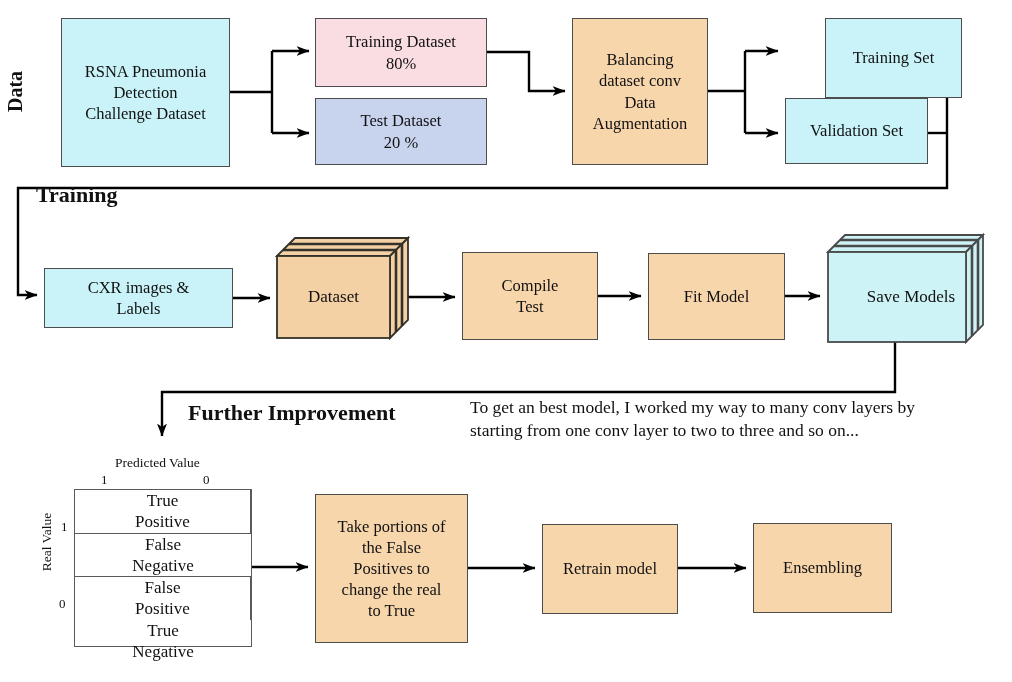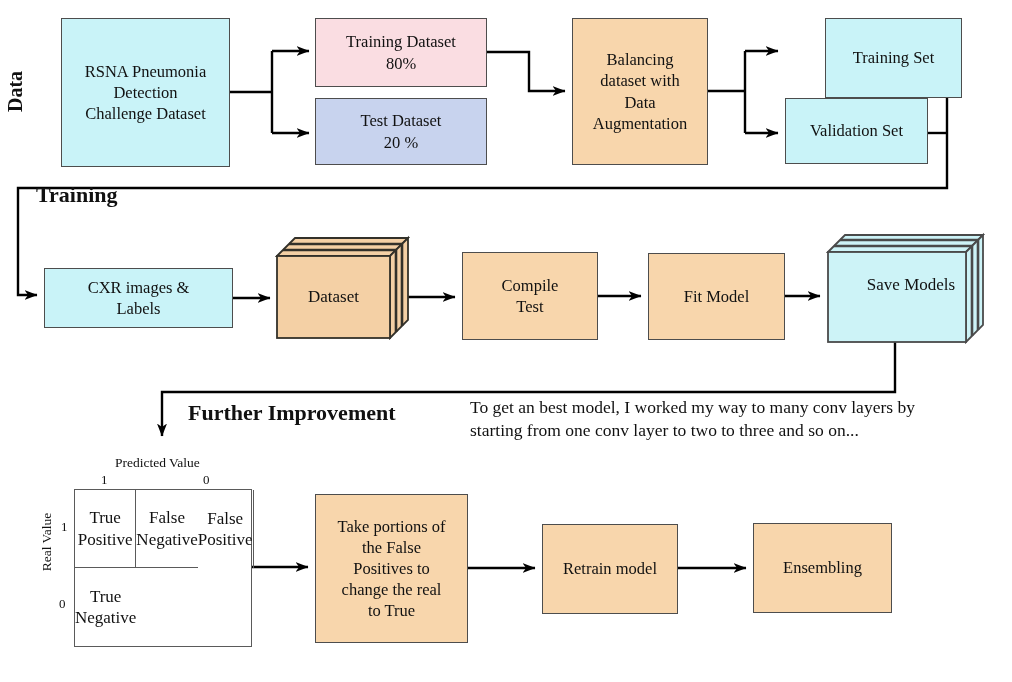--- a/index.html
+++ b/index.html
@@ -22,21 +22,21 @@
     text-align:center;font-size:17px;background:transparent;border:none;
   }
   .section-title{position:absolute;font-weight:bold;font-size:22px;white-space:nowrap;}
   .rot{transform:rotate(-90deg);transform-origin:center center;}
   .note{
     position:absolute;left:470px;top:396px;width:460px;font-size:17.5px;line-height:1.3;
   }
   
   .cm{position:absolute;left:74px;top:489px;width:178px;height:158px;
       border:1.6px solid #5a5a5a;box-sizing:border-box;display:grid;
-      grid-template-columns:1fr 1fr 1fr;grid-template-rows:1fr 1fr;background:#fff;}
+      grid-template-columns:1fr;grid-template-rows:1fr 1fr;background:#fff;}
   .cm-cell{display:flex;align-items:center;justify-content:center;text-align:center;
       font-size:17px;line-height:1.25;white-space:pre-line;box-sizing:border-box;}
   .cm-cell.c0{border-right:1.6px solid #5a5a5a;}
   .cm-cell.r0{border-bottom:1.6px solid #5a5a5a;}
   .cm-lab{position:absolute;font-size:13.5px;white-space:nowrap;}
 </style>
 </head>
 <body>
 
 <div class="canvas">
@@ -105,33 +105,33 @@
   <div class="note">To get an best model, I worked my way to many conv layers by starting from one conv layer to two to three and so on...</div>
 
   <div class="node cyan" style="left:61px;top:18px;width:169px;height:149px;">RSNA Pneumonia
 Detection
 Challenge Dataset</div>
   <div class="node pink" style="left:315px;top:18px;width:172px;height:69px;">Training Dataset
 80%</div>
   <div class="node lav" style="left:315px;top:98px;width:172px;height:67px;">Test Dataset
 20 %</div>
   <div class="node orange" style="left:572px;top:18px;width:136px;height:147px;">Balancing
-dataset with
+dataset conv
 Data
 Augmentation</div>
   <div class="node cyan" style="left:825px;top:18px;width:137px;height:80px;">Training Set</div>
   <div class="node cyan" style="left:785px;top:98px;width:143px;height:66px;">Validation Set</div>
 
   <div class="node cyan" style="left:44px;top:268px;width:189px;height:60px;">CXR images &amp;
 Labels</div>
   <div class="stack-label" style="left:277px;top:256px;width:113px;height:82px;">Dataset</div>
   <div class="node orange" style="left:462px;top:252px;width:136px;height:88px;">Compile
 Test</div>
   <div class="node orange" style="left:648px;top:253px;width:137px;height:87px;">Fit Model</div>
-  <div class="stack-label" style="left:828px;top:240px;width:166px;height:90px;">Save Models</div>
+  <div class="stack-label" style="left:828px;top:252px;width:166px;height:90px;">Save Models</div>
 
   <div class="cm-lab" style="left:115px;top:455px;">Predicted Value</div>
   <div class="cm-lab" style="left:101px;top:472px;font-size:13px;">1</div>
   <div class="cm-lab" style="left:203px;top:472px;font-size:13px;">0</div>
   <div class="cm-lab rot" style="left:14px;top:534px;width:66px;text-align:center;">Real Value</div>
   <div class="cm-lab" style="left:61px;top:519px;font-size:13px;">1</div>
   <div class="cm-lab" style="left:59px;top:596px;font-size:13px;">0</div>
 
   <div class="cm">
     <div class="cm-cell c0 r0">True

